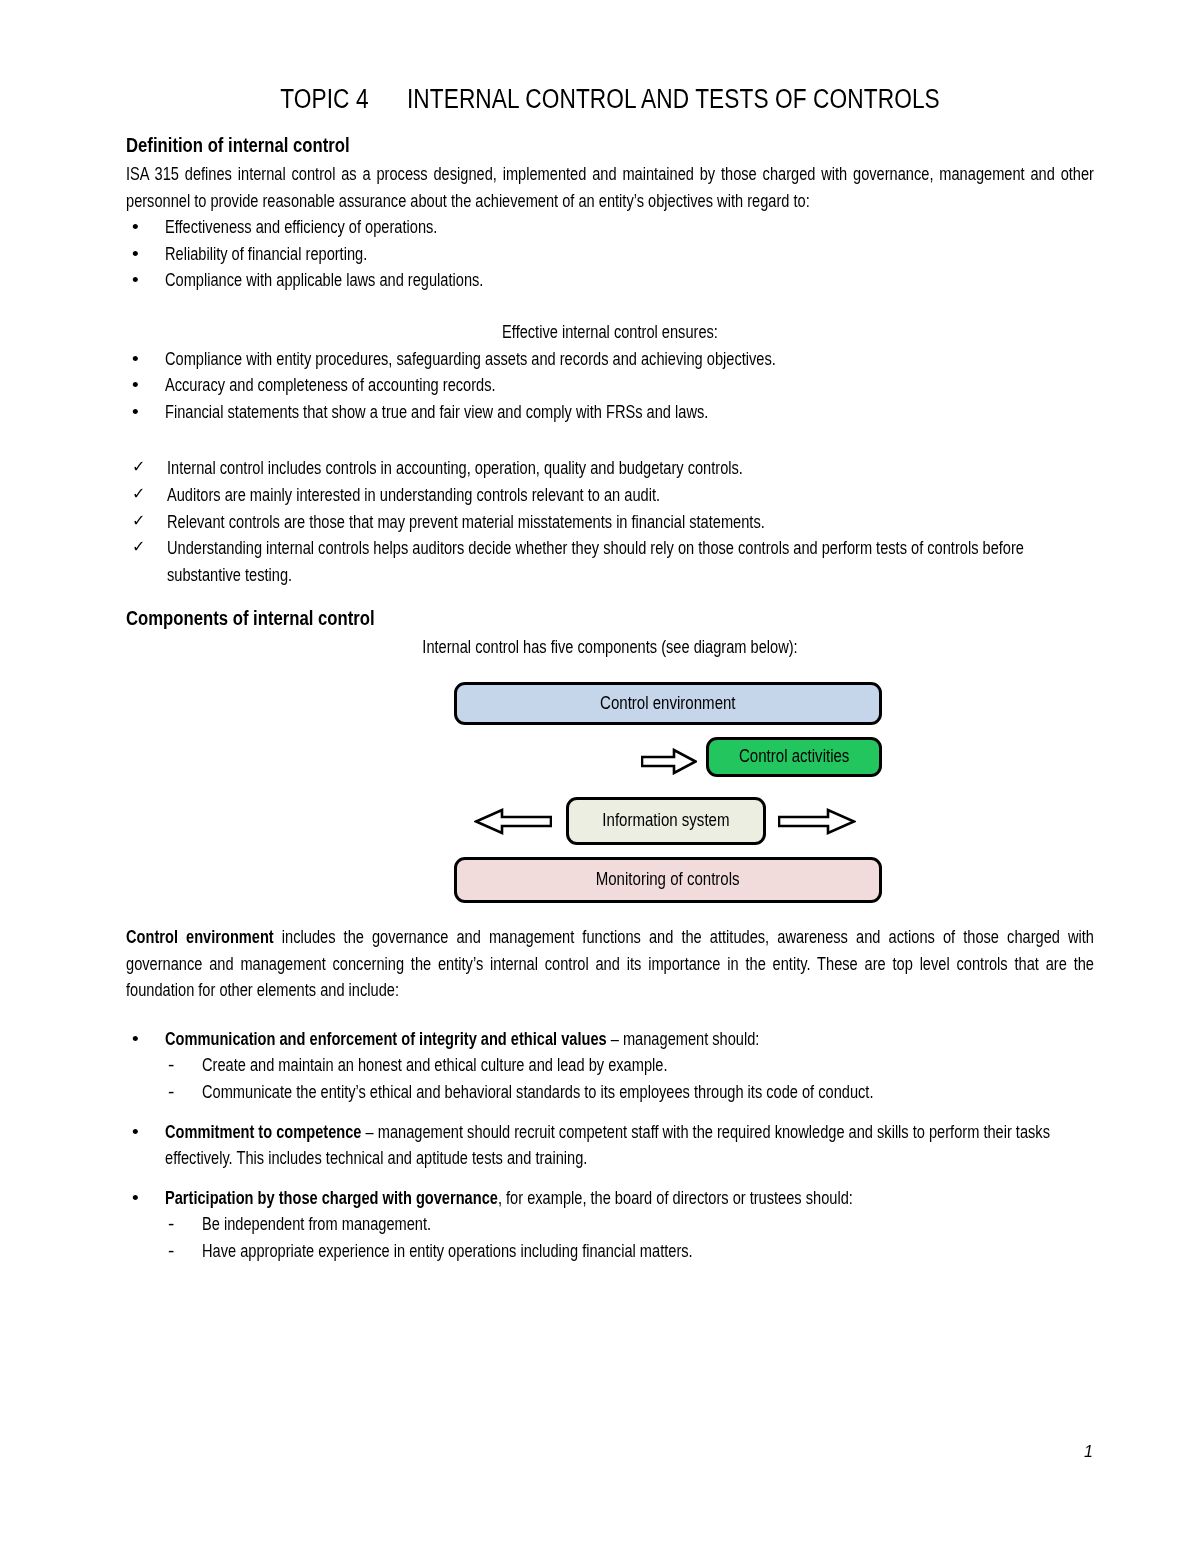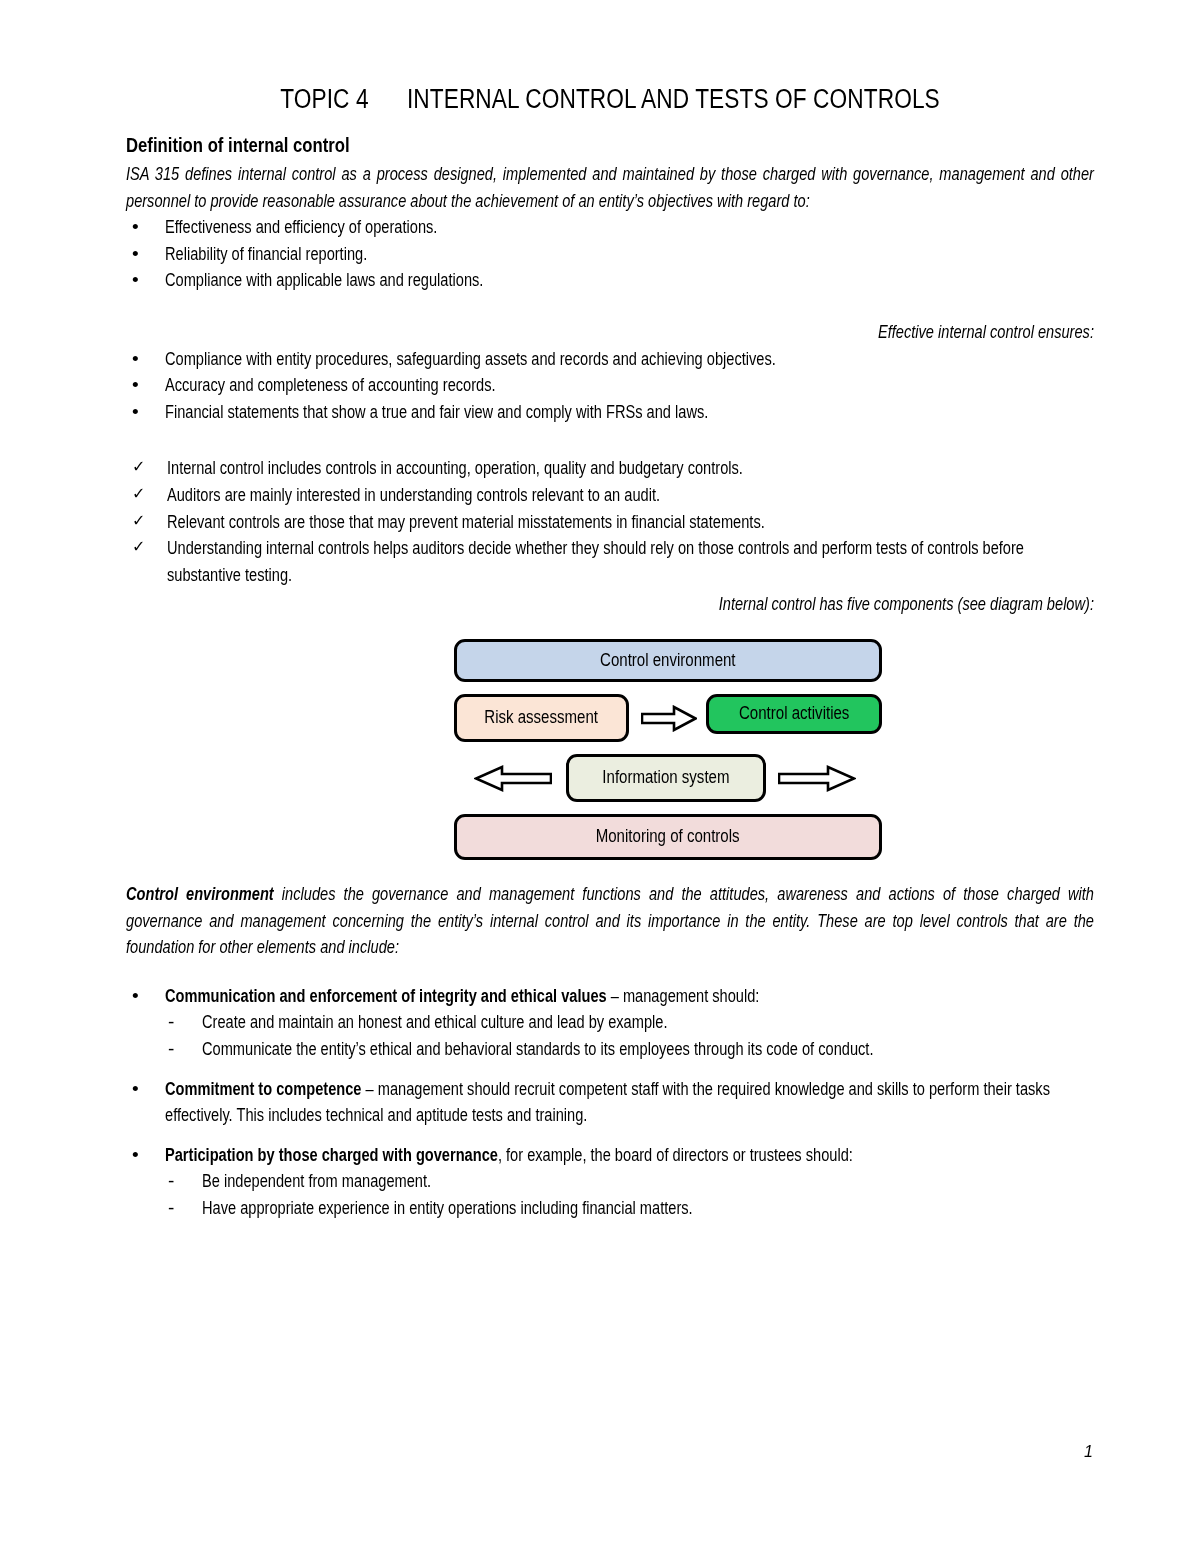--- a/index.html
+++ b/index.html
@@ -69,23 +69,22 @@
   }
 
   
   .body-par {
     font-size: 17.5px;
     line-height: 1.52;
     margin: 0;
     padding-top: 3px;
     text-align: justify;
     text-justify: inter-word;
-    font-style: italic;
-  }
-  .body-par.nojust { text-align: right; }
+  }
+  .body-par.nojust { text-align: center; }
 
   
   .blist {
     list-style: none;
     margin: 0;
     padding: 0;
   }
   .blist li {
     position: relative;
     font-size: 17.5px;
@@ -239,34 +238,34 @@
     <li>
         <span class="marker">✓</span>
         <span class="narrow">Relevant controls are those that may prevent material misstatements in financial statements.</span>
       </li>
     <li>
         <span class="marker">✓</span>
         <span class="narrow">Understanding internal controls helps auditors decide whether they should rely on those controls and perform tests of controls before substantive testing.</span>
       </li>
   </ul>
 
+  <h3 class="sub-heading">
+      <span class="narrow">Components of internal control</span>
+    </h3>
 
   <p class="body-par nojust">
       <span class="narrow">Internal control has five components (see diagram below):</span>
     </p>
 
   <div class="diagram">
 
     <div class="dbox db-env">
         <span>Control environment</span>
       </div>
 
-    <div class="dbox db-risk">
-        <span>Risk assessment</span>
-      </div>
 
     <div class="dbox db-act">
         <span>Control activities</span>
       </div>
 
     <div class="dbox db-mon">
         <span>Monitoring of controls</span>
       </div>
 
     <div class="dbox db-info">

